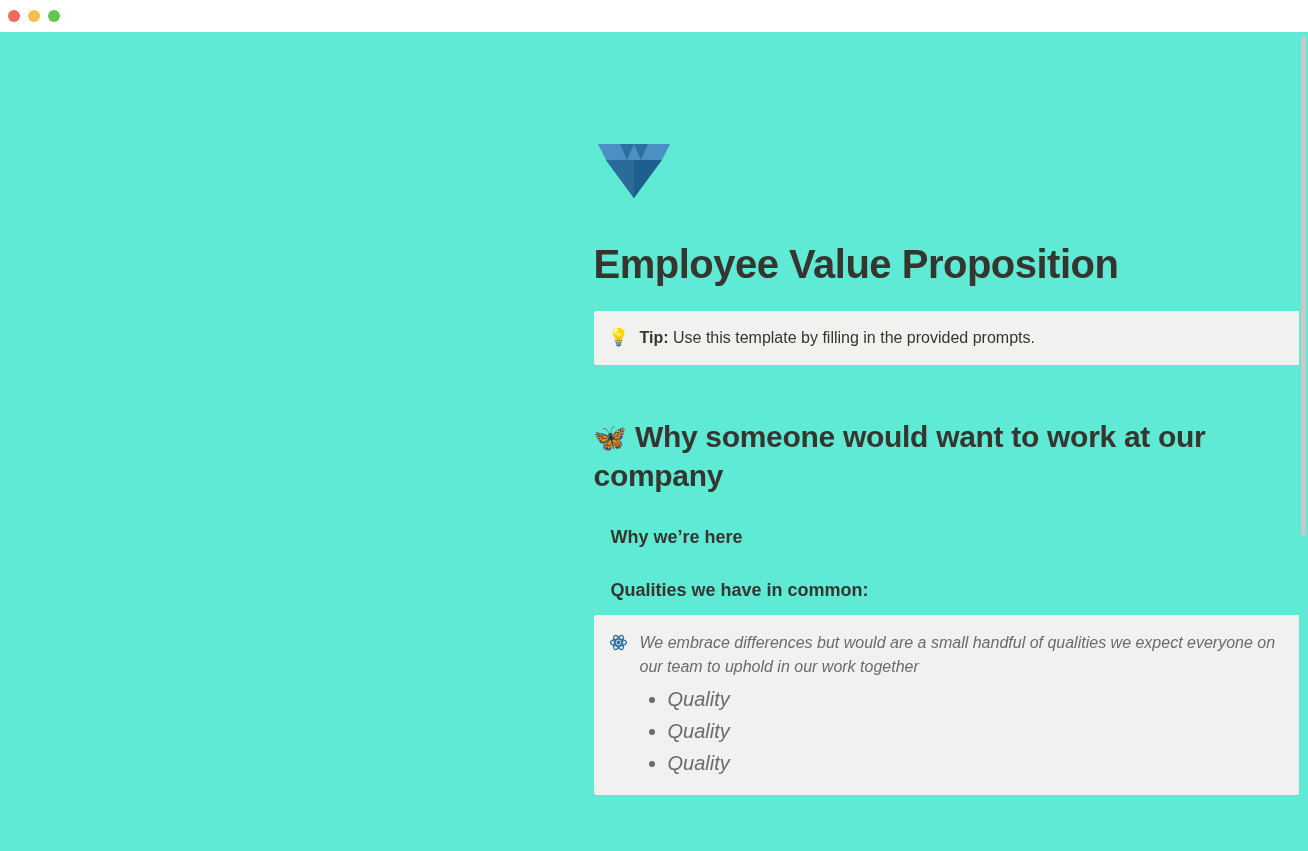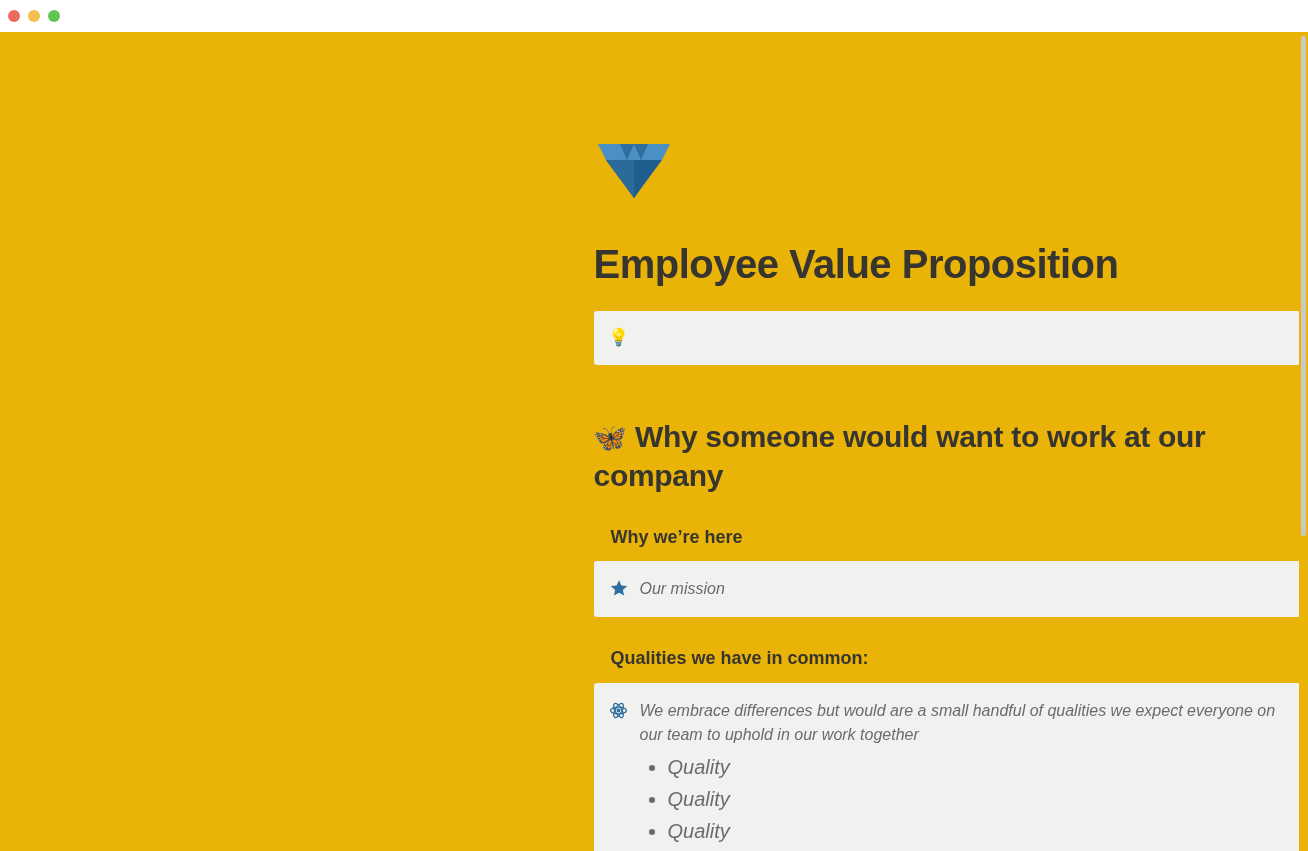--- a/index.html
+++ b/index.html
@@ -10,21 +10,21 @@
     height: 851px;
     overflow: hidden;
     background: #ffffff;
     font-family: "Liberation Sans", sans-serif;
   }
 
   .window {
     position: relative;
     width: 1308px;
     height: 851px;
-    background: #eab308;
+    background: #5eead4;
     overflow: hidden;
   }
 
   
   .titlebar {
     position: absolute;
     top: 0; left: 0;
     width: 1308px;
     height: 32px;
     background: #ffffff;
@@ -214,35 +214,26 @@
             <path d="M26 4 L33 20 L40 4 Z" fill="#2f6f9f"></path>
             <path d="M54 4 L47 20 L40 4 Z" fill="#2f6f9f"></path>
             <path d="M12 20 L40 20 L40 58 Z" fill="#2a6b99"></path>
           </svg>
         </div>
 
         <h1 class="title">Employee Value Proposition</h1>
 
         <div class="callout">
           <span class="emoji">💡</span>
+          <div class="c-text"><b>Tip:</b><span> Use this template by filling in the provided prompts.</span></div>
         </div>
 
         <h2 class="section"><span class="h-emoji">🦋</span> <span>Why someone would want to work at our company</span></h2>
 
         <h3 class="sub">Why we’re here</h3>
-        <div class="prompt-box">
-          <span class="pi">
-            <svg class="star-svg" width="20" height="20" viewBox="0 0 24 24" xmlns="http://www.w3.org/2000/svg">
-              <path d="M12 2.6 L14.9 9.0 L21.8 9.7 L16.7 14.3 L18.1 21.1 L12 17.6 L5.9 21.1 L7.3 14.3 L2.2 9.7 L9.1 9.0 Z" fill="#2f6f9f"></path>
-            </svg>
-          </span>
-          <div class="pbody">
-            <div class="ptext">Our mission</div>
-          </div>
-        </div>
 
         <h3 class="sub">Qualities we have in common:</h3>
         <div class="prompt-box">
           <span class="pi">
             <svg class="atom-svg" width="19" height="19" viewBox="0 0 24 24" xmlns="http://www.w3.org/2000/svg">
               <g stroke="#2f6f9f" stroke-width="1.7" fill="none">
                 <ellipse cx="12" cy="12" rx="10" ry="4.2"></ellipse>
                 <ellipse cx="12" cy="12" rx="10" ry="4.2" transform="rotate(60 12 12)"></ellipse>
                 <ellipse cx="12" cy="12" rx="10" ry="4.2" transform="rotate(120 12 12)"></ellipse>
               </g>

